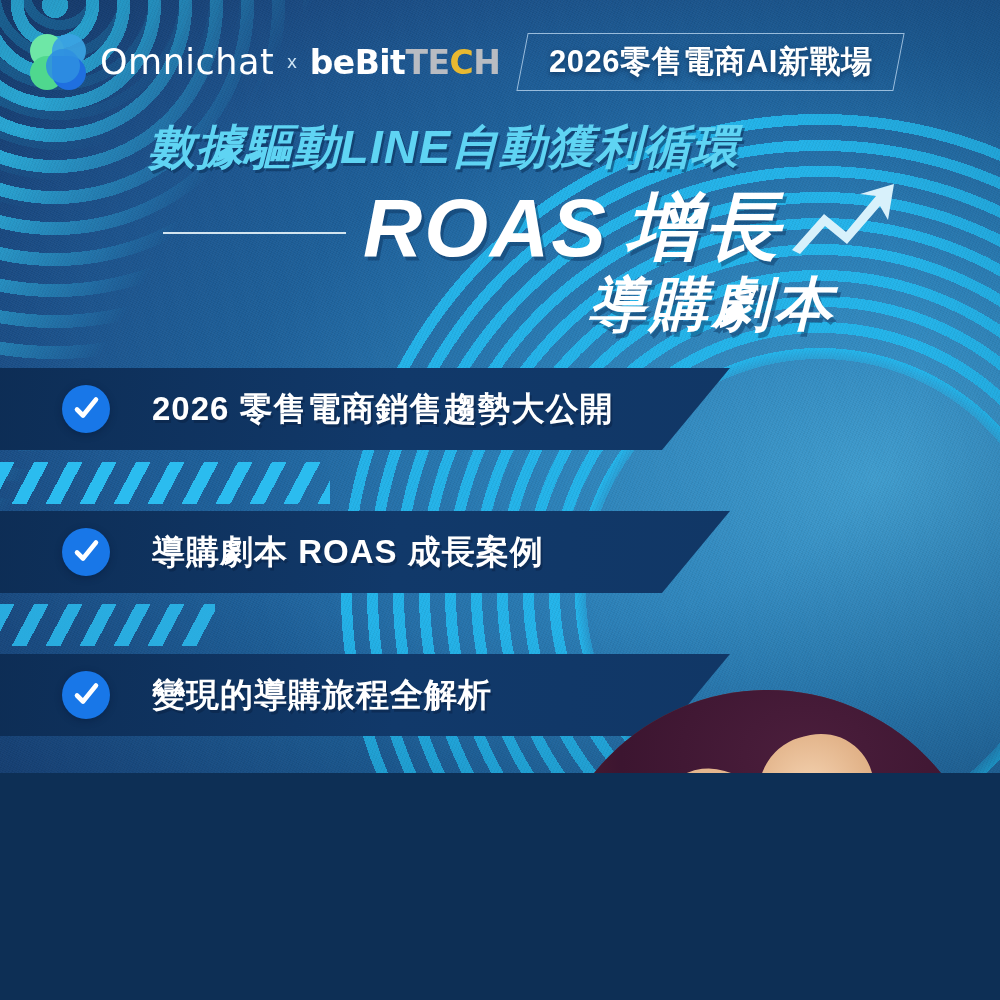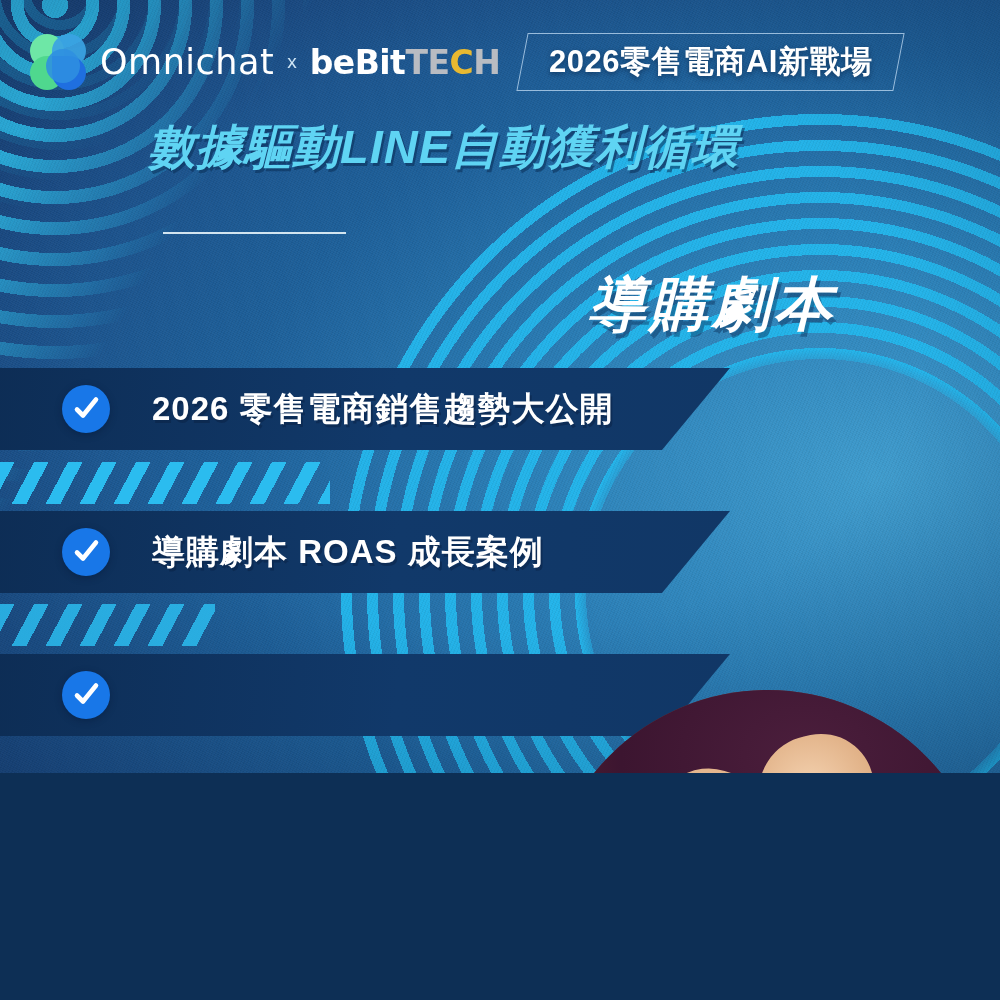--- a/index.html
+++ b/index.html
@@ -221,20 +221,29 @@
     </span>
 
     <div class="badge">
       <span class="badge-txt">2026零售電商AI新戰場</span>
     </div>
   </div>
 
   <div class="subhead">數據驅動LINE自動獲利循環</div>
   <div class="rule"></div>
 
+  <div class="roas-line1">
+    <span class="roas-word">ROAS</span>
+    <span class="roas-cn">增長</span>
+    <span class="trend-icon">
+      <svg width="108" height="74" viewBox="0 0 108 74">
+        <path d="M2 70 L34 34 L56 52 L86 16 L70 14 L104 4 L98 40 L90 26 L57 64 L35 46 L10 74 Z" fill="#d8f1fb"></path>
+      </svg>
+    </span>
+  </div>
   <div class="roas-line2">導購劇本</div>
 
   <div class="hatch hatch-a"></div>
   <div class="hatch hatch-b"></div>
 
   <div class="bar bar1">
     <span class="check">
       <svg width="30" height="30" viewBox="0 0 30 30">
         <path d="M6 15.5 L12 21.5 L25 5.5" stroke="#ffffff" stroke-width="4.6" fill="none" stroke-linecap="round" stroke-linejoin="round"></path>
       </svg>
@@ -250,20 +259,21 @@
     </span>
     <span class="bar-text">導購劇本 ROAS 成長案例</span>
   </div>
 
   <div class="bar bar3">
     <span class="check">
       <svg width="30" height="30" viewBox="0 0 30 30">
         <path d="M6 15.5 L12 21.5 L25 5.5" stroke="#ffffff" stroke-width="4.6" fill="none" stroke-linecap="round" stroke-linejoin="round"></path>
       </svg>
     </span>
+    <span class="bar-text">變現的導購旅程全解析</span>
   </div>
 
   <div class="growth">
     <svg width="420" height="200" viewBox="0 0 420 200">
       <path d="M0 150 L46 106 L132 196 L190 134 L236 186 L352 44 L300 40 L392 14 L372 112 L348 70 L240 200 L190 148 L133 200 L44 108 L0 150 Z" fill="#3fc4e8"></path>
     </svg>
   </div>
 
   <div class="photo">
     <div class="desk"></div>

